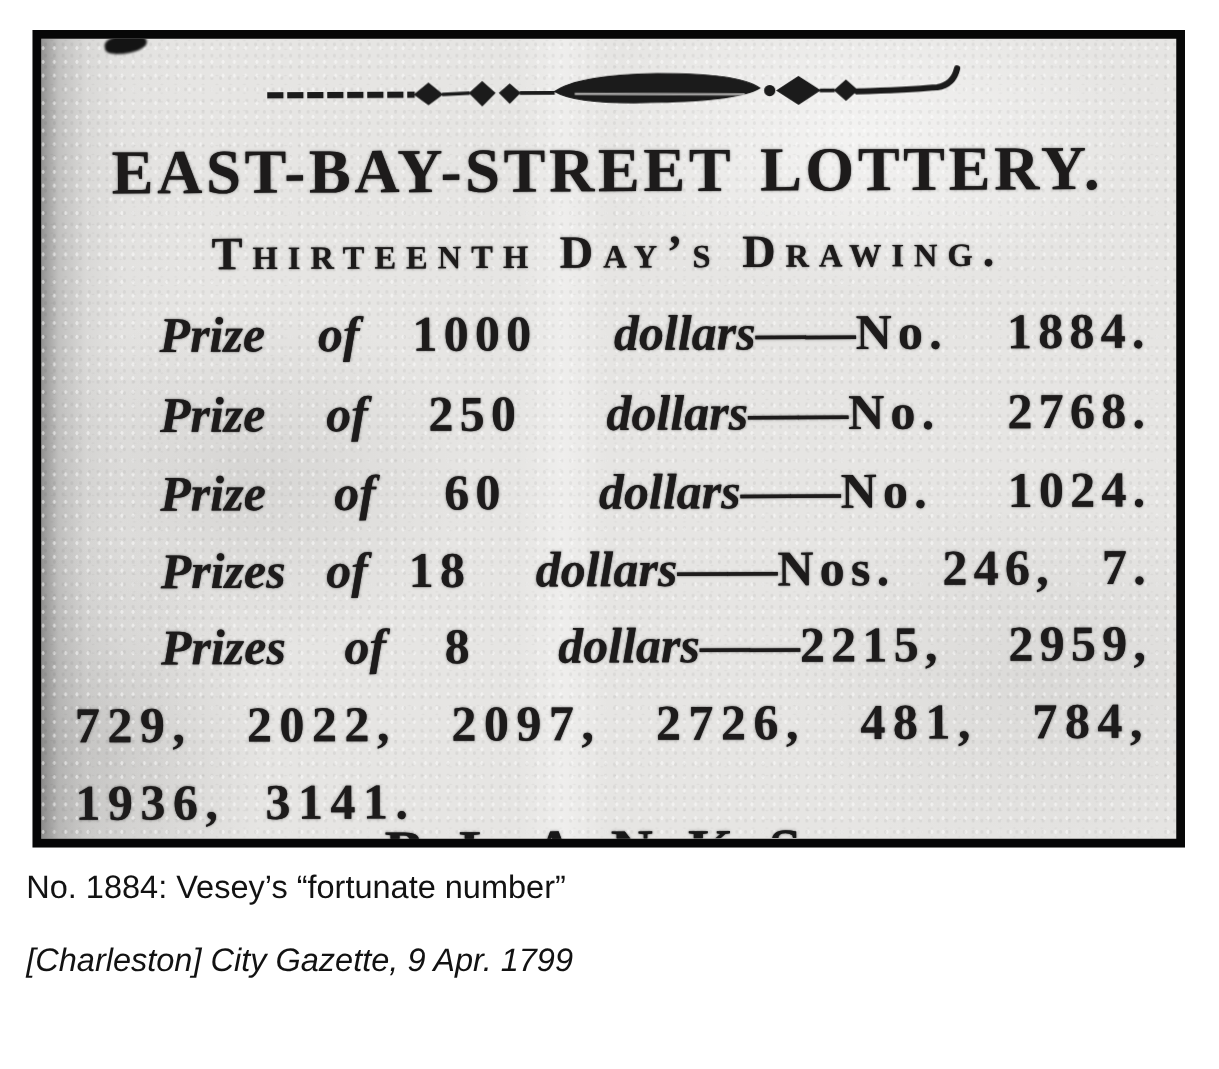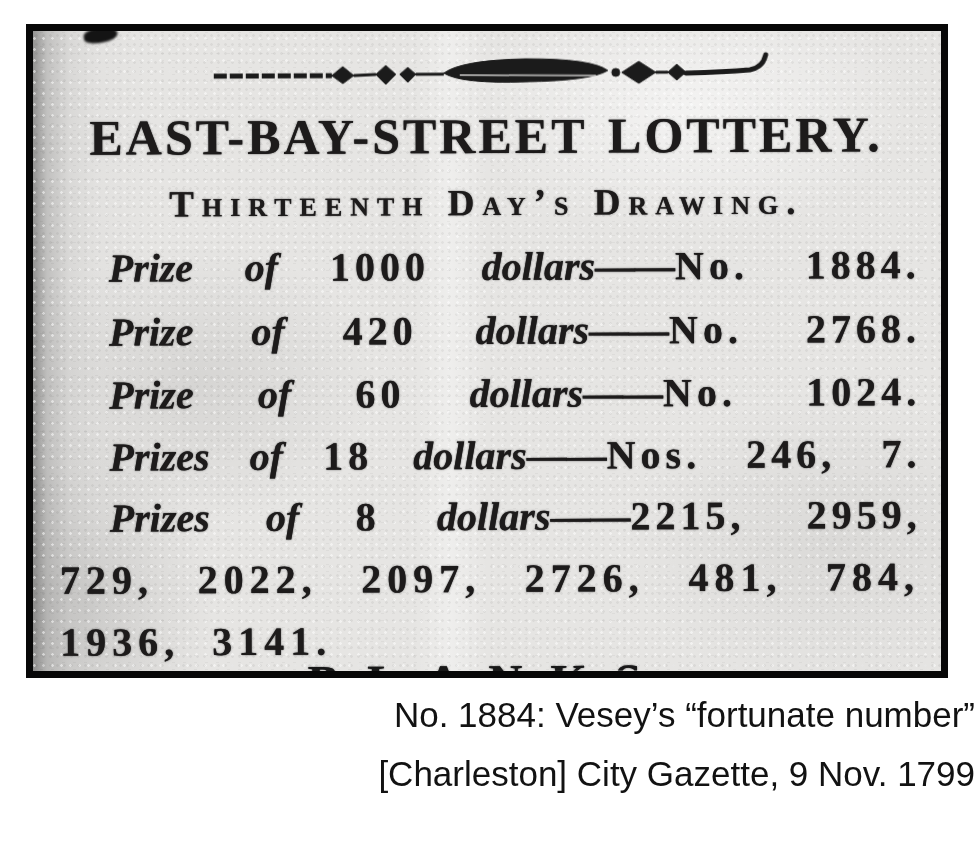--- a/index.html
+++ b/index.html
@@ -92,21 +92,21 @@
 
   .prize-row {
     position: absolute;
     left: 76px; width: 812px;
     font-size: 40px; line-height: 1.1;
     font-weight: 700;
     text-align: justify;
     text-align-last: justify;
     white-space: nowrap;
   }
-  .prize-row .it { font-style: italic; }
+  .prize-row .it { font-style: italic; margin-left: 19px; }
   .prize-row .num { letter-spacing: 5px; }
   .row-0 { top: 214px; }
   .row-1 { top: 278px; }
   .row-2 { top: 341px; }
   .row-3 { top: 403px; }
   .row-4 { top: 464px; }
 
   .cont-line {
     position: absolute;
     left: 26px; width: 860px;
@@ -126,29 +126,30 @@
     font-size: 47px; line-height: 1.0;
     font-weight: 700;
     letter-spacing: 28px;
     color: #181818;
   }
 
   
   .caption-line {
     position: absolute;
     left: 0; right: 0;
-    text-align: right;
+    text-align: left;
     font-family: "Liberation Sans", sans-serif;
-    font-size: 35px; line-height: 1.2;
+    font-size: 26px; line-height: 1.2;
     color: #121212;
+    padding-left: 21px;
   }
   .caption-1 { top: 694px; }
   .caption-2 { top: 753px; }
   .caption-line .it { }
-  .caption-line span { display: inline; }
+  .caption-line span { display: inline; font-style: italic; }
 </style>
 </head>
 <body>
 
 <div class="page">
 
   <div class="clipping">
     <div class="clip-content">
 
       <div class="ink-spot"></div>
@@ -170,33 +171,33 @@
           <path d="M476,23 Q515,22 540,20 Q553,18 556,5" fill="none" stroke-width="5" stroke-linecap="round"></path>
         </g>
       </svg>
 
       <div class="headline txt">EAST-BAY-STREET LOTTERY.</div>
 
       <div class="subheadline txt">Thirteenth Day’s Drawing.</div>
 
       <div class="prize-row row-0 txt"><span class="it">Prize of</span> <span class="num">1000</span> <span class="it">dollars</span><span>——</span><span class="num">No. 1884.</span></div>
 
-      <div class="prize-row row-1 txt"><span class="it">Prize of</span> <span class="num">420</span> <span class="it">dollars</span><span>——</span><span class="num">No. 2768.</span></div>
+      <div class="prize-row row-1 txt"><span class="it">Prize of</span> <span class="num">250</span> <span class="it">dollars</span><span>——</span><span class="num">No. 2768.</span></div>
 
       <div class="prize-row row-2 txt"><span class="it">Prize of</span> <span class="num">60</span> <span class="it">dollars</span><span>——</span><span class="num">No. 1024.</span></div>
 
       <div class="prize-row row-3 txt"><span class="it">Prizes of</span> <span class="num">18</span> <span class="it">dollars</span><span>——</span><span class="num">Nos. 246, 7.</span></div>
 
       <div class="prize-row row-4 txt"><span class="it">Prizes of</span> <span class="num">8</span> <span class="it">dollars</span><span>——</span><span class="num">2215, 2959,</span></div>
 
       <div class="cont-line cont-0 txt">729, 2022, 2097, 2726, 481, 784,</div>
       <div class="cont-line cont-1 txt">1936, 3141.</div>
 
       <div class="partial-bottom txt">BLANKS</div>
 
     </div>
   </div>
 
   <div class="caption-line caption-1">No. 1884: Vesey’s “fortunate number”</div>
 
-  <div class="caption-line caption-2"><span>[Charleston] </span><span class="it">City Gazette</span><span>, 9 Nov. 1799</span></div>
+  <div class="caption-line caption-2"><span>[Charleston] </span><span class="it">City Gazette</span><span>, 9 Apr. 1799</span></div>
 
 </div>
 
 </body></html>

